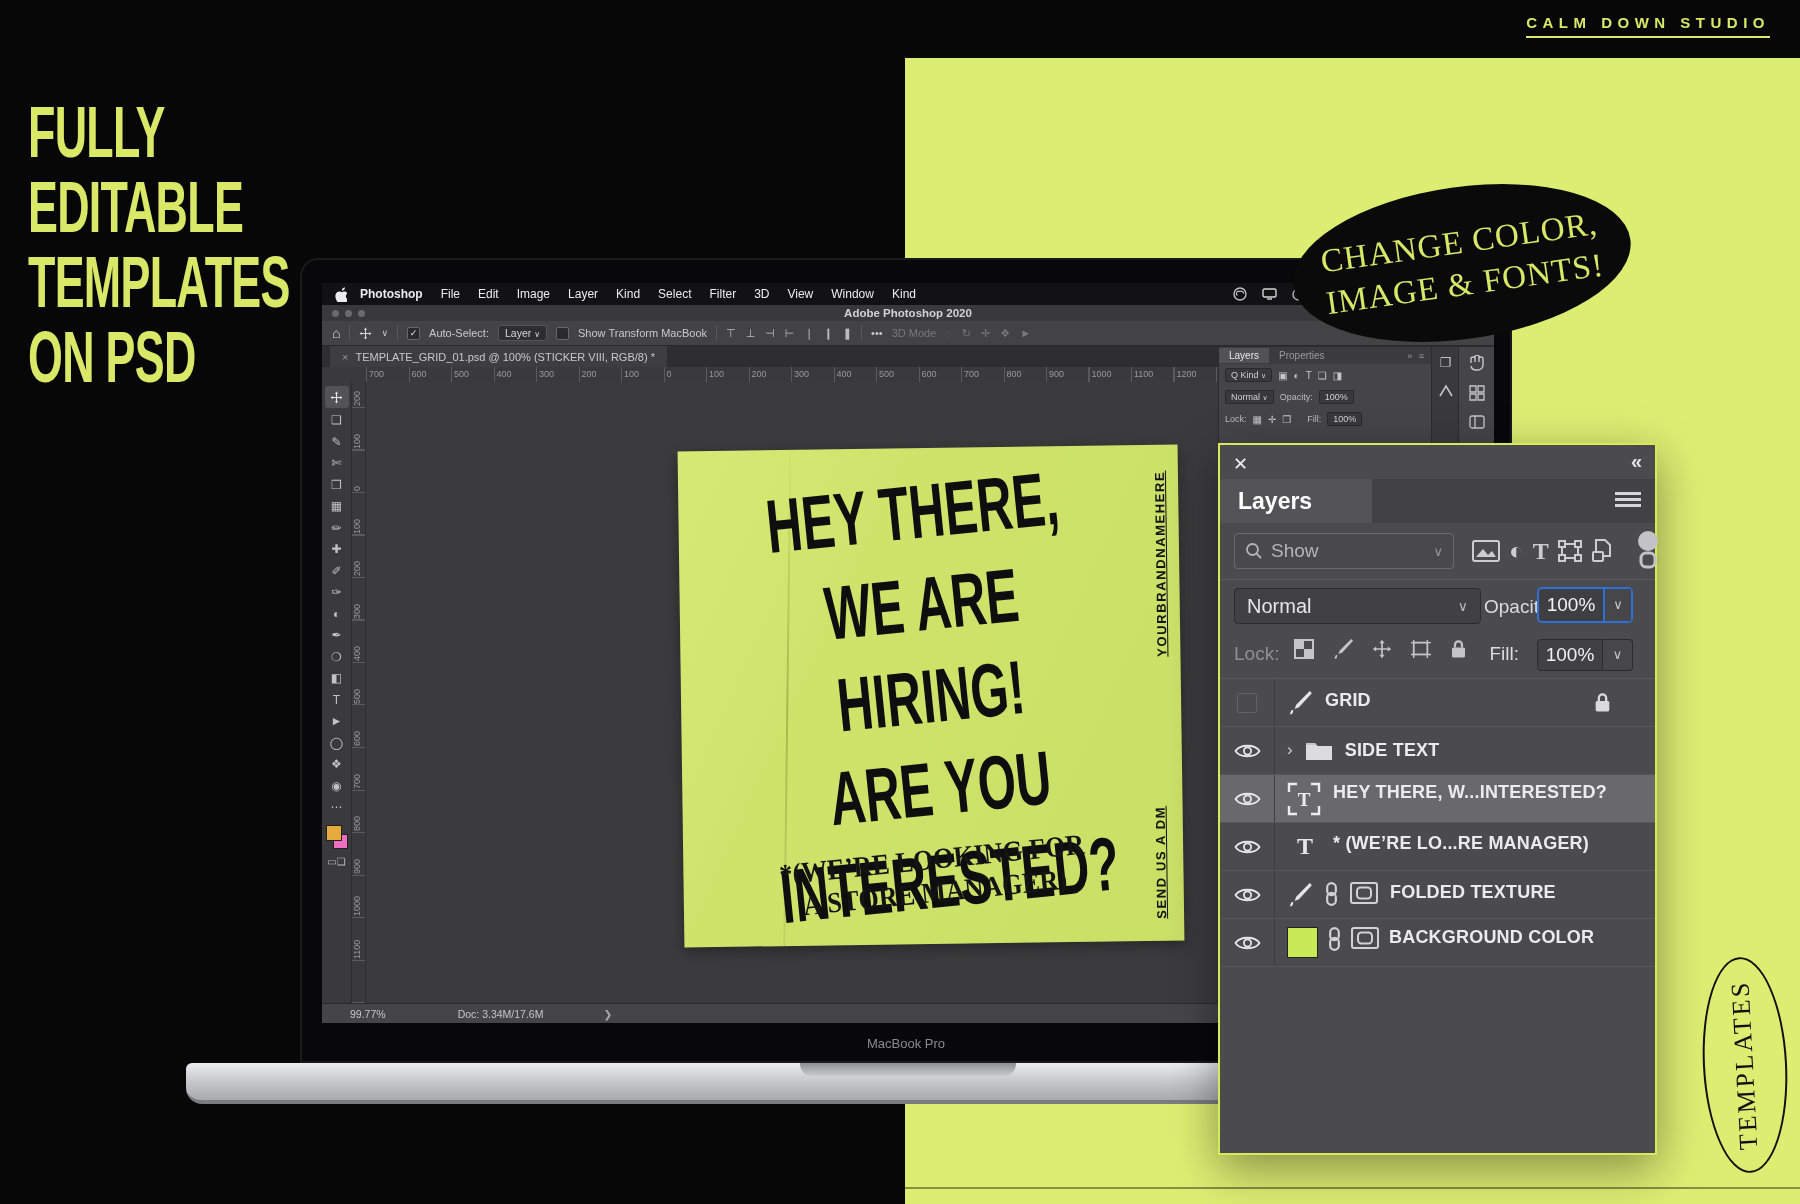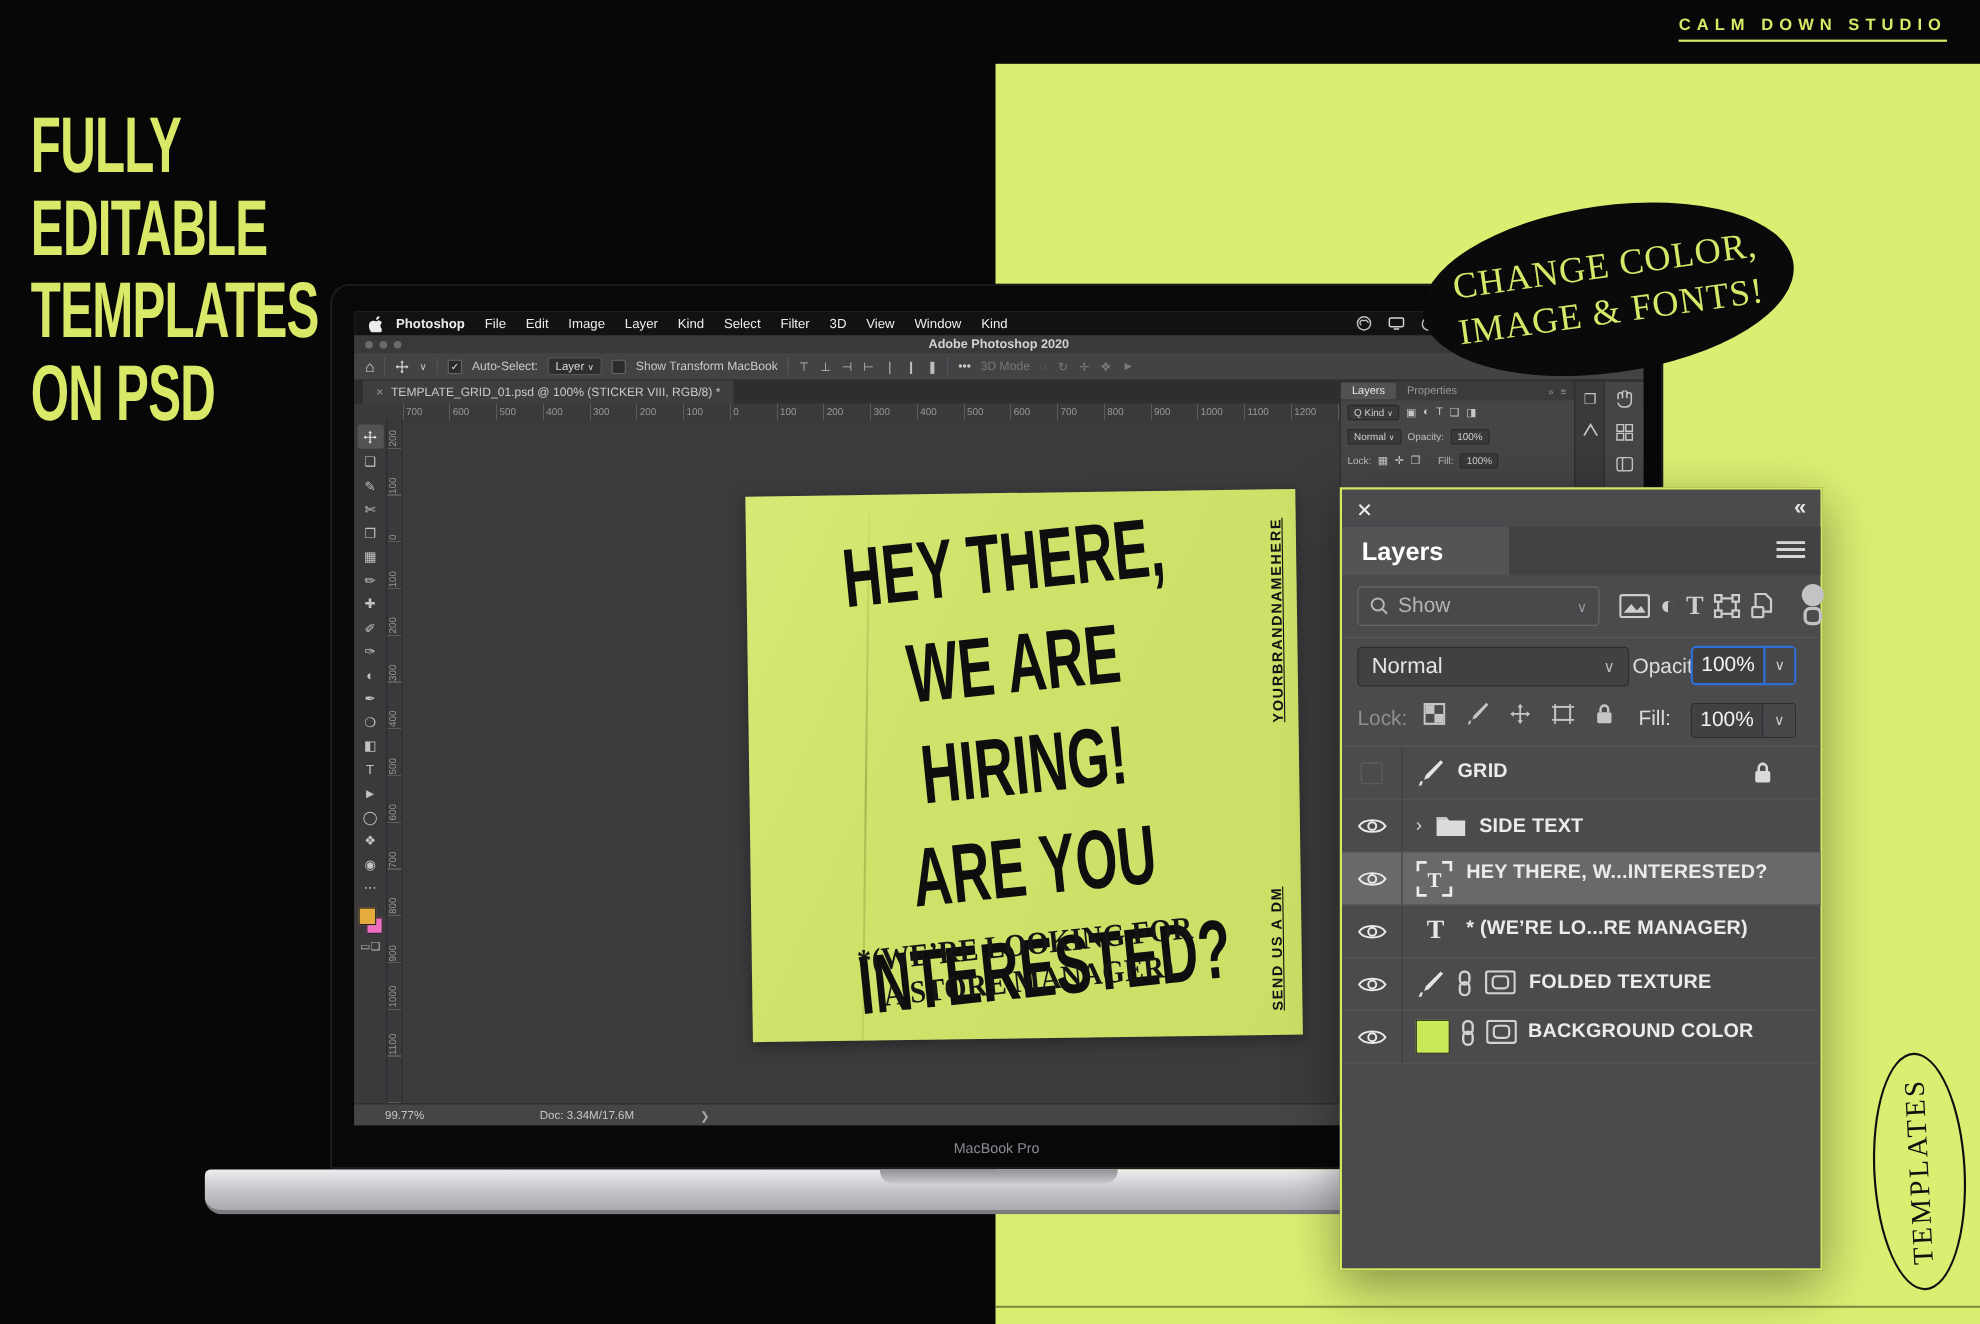--- a/index.html
+++ b/index.html
@@ -119,21 +119,21 @@
   .mini-icons{display:flex;gap:6px;color:#c6c6c8;font-size:10px;}
 
   .dock1{left:1109px;top:64px;width:27px;height:656px;background:#3a3a3c;border-left:1px solid #2c2c2e;
     display:flex;flex-direction:column;align-items:center;padding-top:8px;gap:14px;color:#c6c6c8;font-size:13px;}
   .dock2{left:1136px;top:64px;width:36px;height:656px;background:#454547;border-left:1px solid #2c2c2e;
     display:flex;flex-direction:column;align-items:center;padding-top:8px;gap:14px;color:#c6c6c8;font-size:15px;}
 
   .ps-status{left:0;top:720px;width:100%;height:20px;background:#454547;border-top:1px solid #2a2a2c;
     display:flex;align-items:center;gap:0;font-size:10.5px;color:#c6c6c8;}
   .ps-status .z{margin-left:28px;}
-  .ps-status .d{margin-left:105px;}
+  .ps-status .d{margin-left:72px;}
   .ps-status .c{margin-left:60px;color:#a9a9ab;}
 
   
   .layers-ov{left:1218px;top:443px;width:439px;height:712px;background:#4b4b4d;
     border:2px solid #d6e95e;box-sizing:border-box;box-shadow:0 14px 44px rgba(0,0,0,.4);
     color:#e9e9eb;}
   .ov-head{position:relative;height:34px;}
   .ov-close{position:absolute;left:13px;top:8px;font-size:18px;color:#ececee;}
   .ov-collapse{position:absolute;right:15px;top:5px;font-size:20px;font-weight:bold;color:#e2e2e4;letter-spacing:-2px;}
   .ov-tabrow{position:relative;height:44px;background:#424244;}

